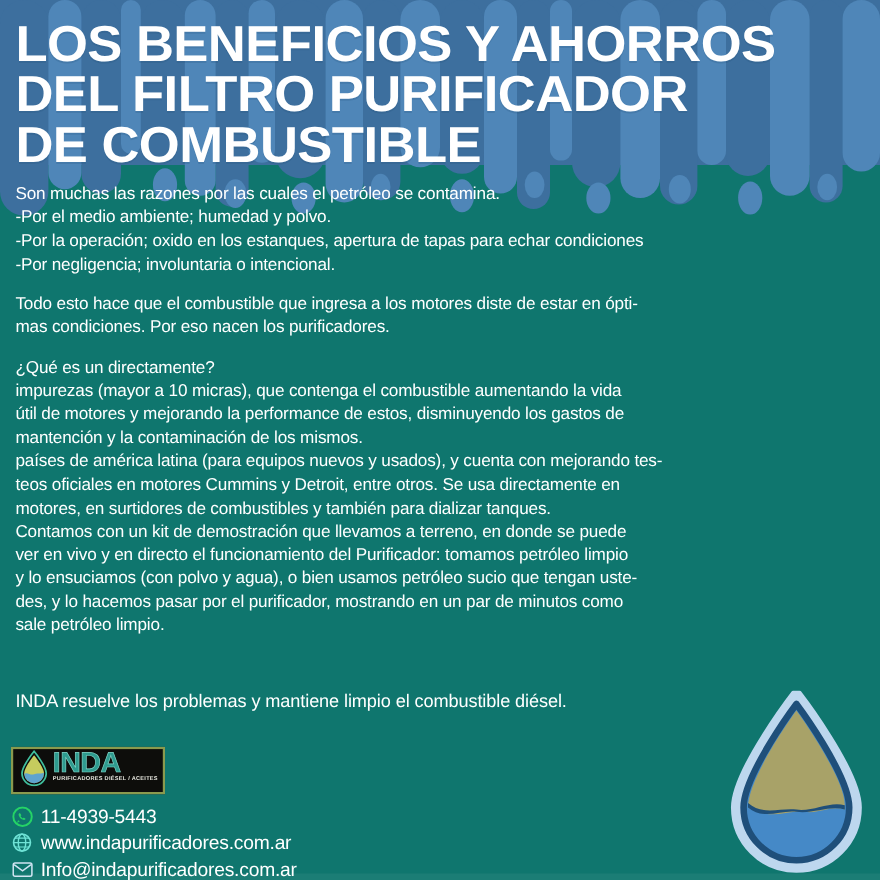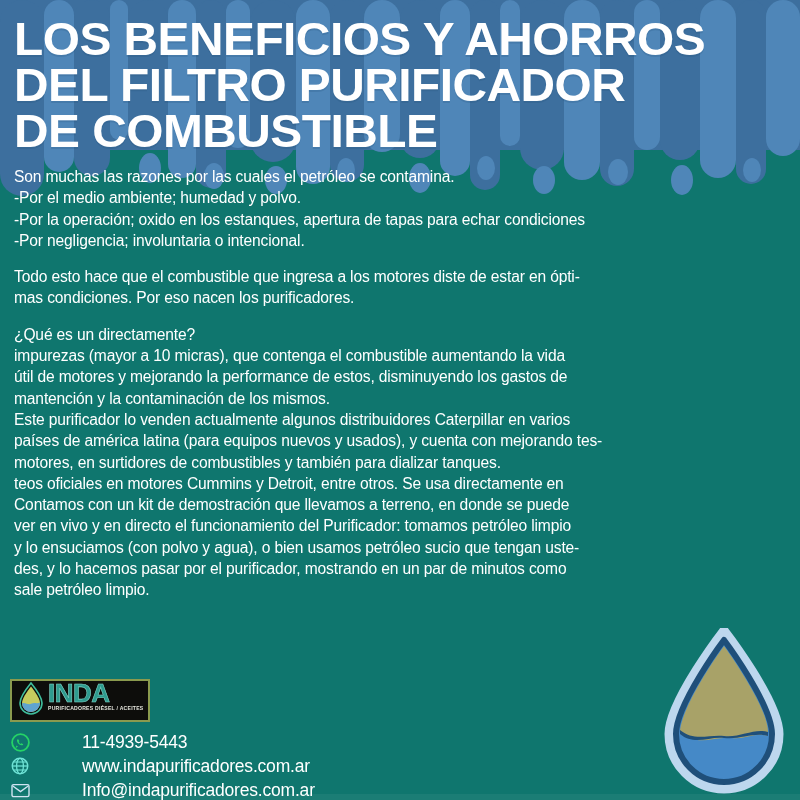--- a/index.html
+++ b/index.html
@@ -103,21 +103,20 @@
   
   #contacts {
     position: absolute;
     left: 8px; top: 730px;
     width: 420px;
   }
   .contact-row {
     display: flex;
     align-items: center;
     height: 24px;
-    gap: 45px;
   }
   .contact-ico {
     width: 24px; height: 22px; flex: 0 0 24px;
     display: flex; align-items: center; justify-content: center;
   }
   .contact-txt {
     color: #ffffff;
     font-size: 17.5px;
     line-height: 20px;
     letter-spacing: -0.2px;
@@ -206,33 +205,33 @@
     <p class="gap">
       <span class="line">Todo esto hace que el combustible que ingresa a los motores diste de estar en ópti-</span>
       <span class="line">mas condiciones. Por eso nacen los purificadores.</span>
     </p>
 
     <p class="gap">
       <span class="line">¿Qué es un directamente?</span>
       <span class="line">impurezas (mayor a 10 micras), que contenga el combustible aumentando la vida</span>
       <span class="line">útil de motores y mejorando la performance de estos, disminuyendo los gastos de</span>
       <span class="line">mantención y la contaminación de los mismos.</span>
-      <span class="line">Este purificador lo venden actualmente algunos distribuidores Caterpillar en varios</span>
       <span class="line">países de américa latina (para equipos nuevos y usados), y cuenta con mejorando tes-</span>
+      <span class="line">teos oficiales en motores Cummins y Detroit, entre otros. Se usa directamente en</span>
       <span class="line">motores, en surtidores de combustibles y también para dializar tanques.</span>
-      <span class="line">teos oficiales en motores Cummins y Detroit, entre otros. Se usa directamente en</span>
       <span class="line">Contamos con un kit de demostración que llevamos a terreno, en donde se puede</span>
       <span class="line">ver en vivo y en directo el funcionamiento del Purificador: tomamos petróleo limpio</span>
       <span class="line">y lo ensuciamos (con polvo y agua), o bien usamos petróleo sucio que tengan uste-</span>
       <span class="line">des, y lo hacemos pasar por el purificador, mostrando en un par de minutos como</span>
       <span class="line">sale petróleo limpio.</span>
     </p>
 
   </div>
 
+  <div id="claim">INDA resuelve los problemas y mantiene limpio el combustible diésel.</div>
 
   <div id="logo">
     <svg id="logo-mark" viewBox="0 0 30 34" xmlns="http://www.w3.org/2000/svg">
       <path d="M15 2 C15 2 26 15.5 26 22 A11 11 0 0 1 4 22 C4 15.5 15 2 15 2 Z" fill="#0d0d0b" stroke="#3fbf9e" stroke-width="1.6"></path>
       <path d="M15 5.5 C15 5.5 24 16.5 24 22 A9 9 0 0 1 6 22 C6 16.5 15 5.5 15 5.5 Z" fill="#c6cc5e"></path>
       <path d="M6 22.4 C9 20.6 12 24.4 15 22.8 C18 21.2 21 23 24 21.6
                A9 9 0 0 1 6 22.4 Z" fill="#5fa4cf"></path>
     </svg>
     <div id="logo-text">
       <span id="logo-word">INDA</span>

